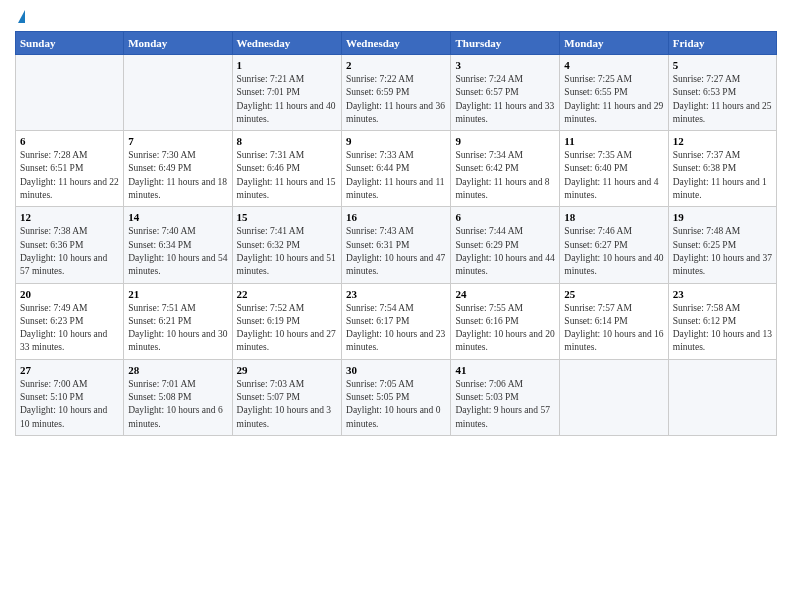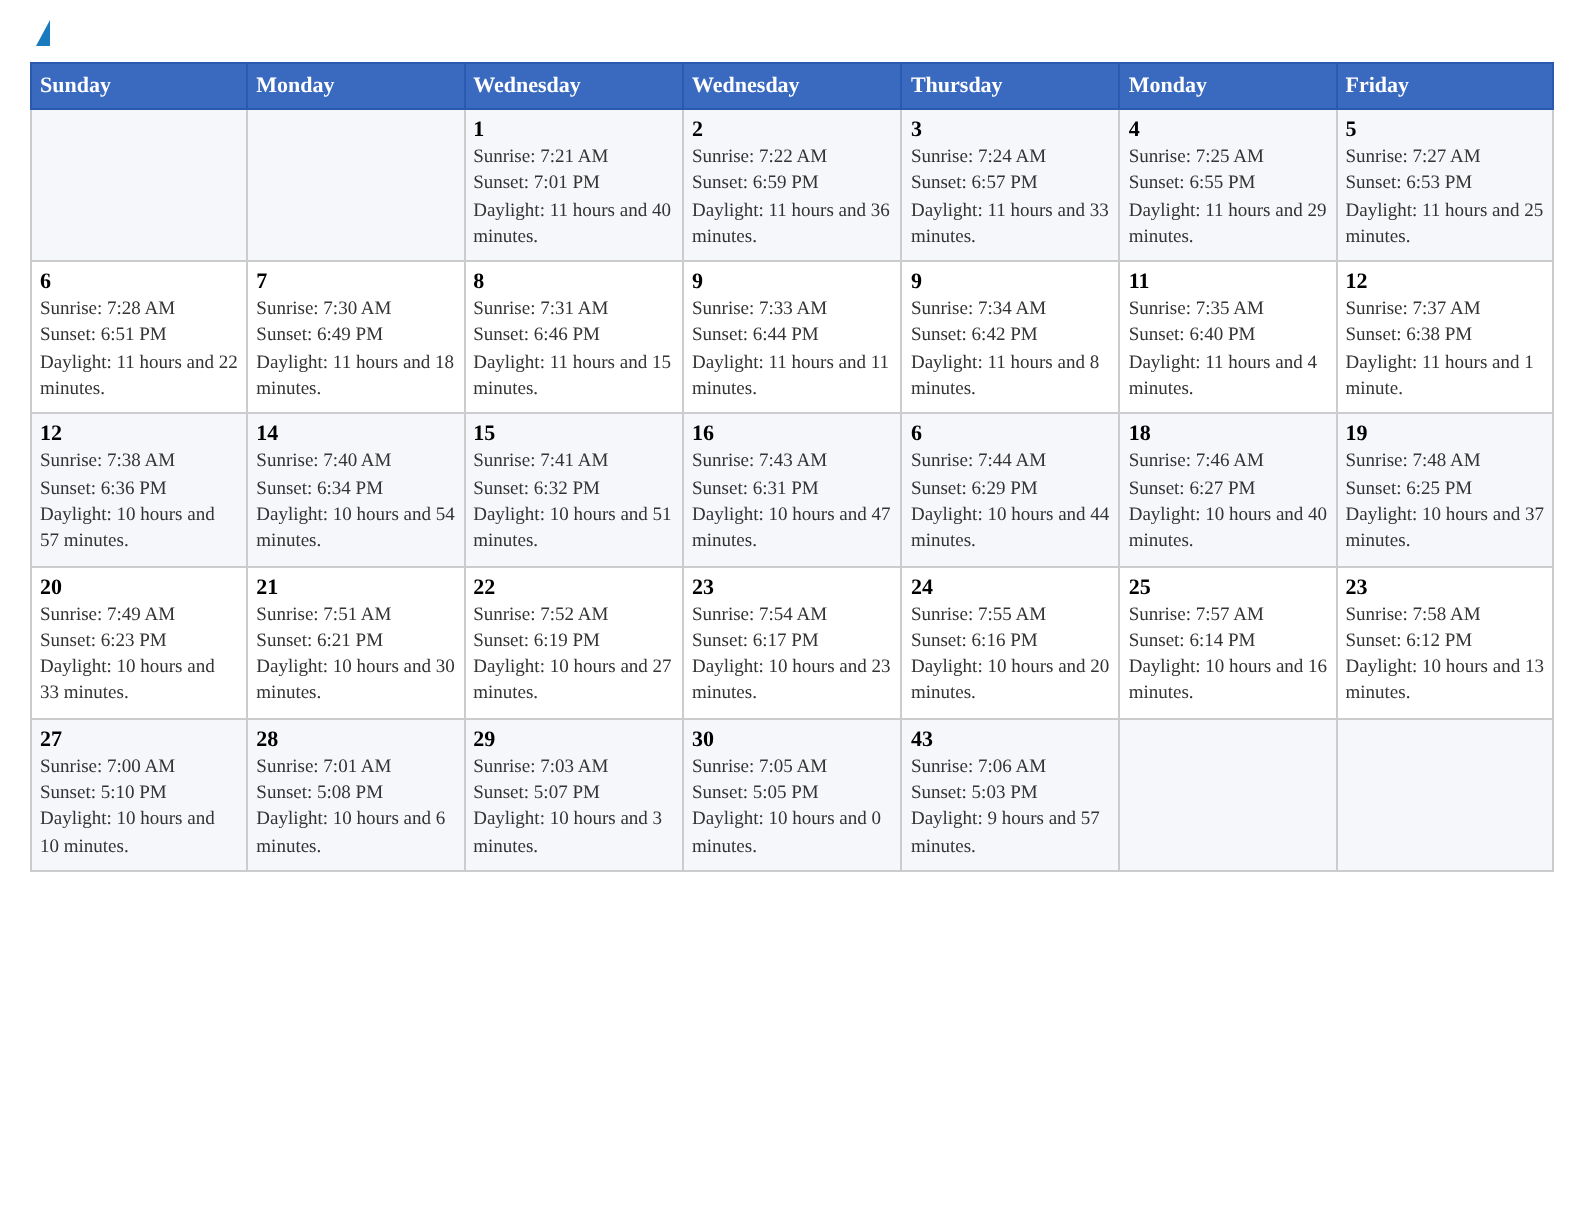--- a/index.html
+++ b/index.html
@@ -241,21 +241,21 @@
           </td>
           <td>
             <span class="day-number">29</span>
             <div class="day-info">Sunrise: 7:03 AM<br>Sunset: 5:07 PM<br>Daylight: 10 hours and 3 minutes.</div>
           </td>
           <td>
             <span class="day-number">30</span>
             <div class="day-info">Sunrise: 7:05 AM<br>Sunset: 5:05 PM<br>Daylight: 10 hours and 0 minutes.</div>
           </td>
           <td>
-            <span class="day-number">43</span>
+            <span class="day-number">41</span>
             <div class="day-info">Sunrise: 7:06 AM<br>Sunset: 5:03 PM<br>Daylight: 9 hours and 57 minutes.</div>
           </td>
           <td class="empty"></td>
           <td class="empty"></td>
         </tr>
       </tbody>
   </table>
 </div>
 
 </body></html>

